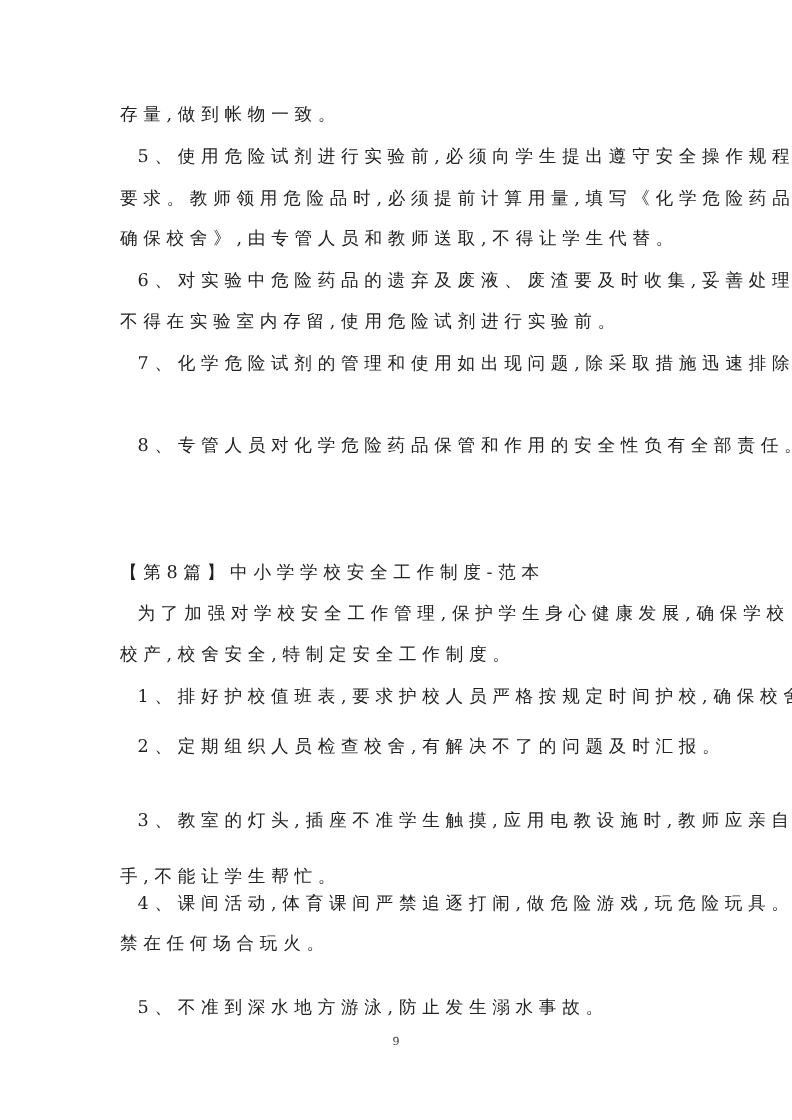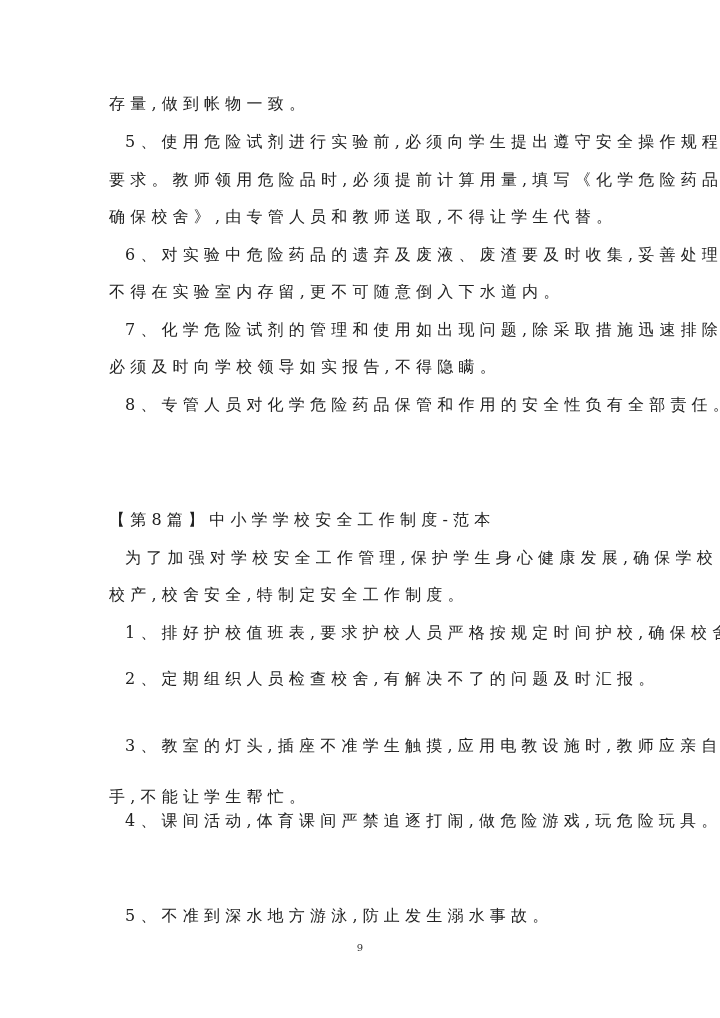--- a/index.html
+++ b/index.html
@@ -21,29 +21,29 @@
 </style>
 </head>
 <body>
 
 <div class="page">
   <div class="line" style="top:94px">存量,做到帐物一致。</div>
   <div class="line indent" style="top:132px">5、使用危险试剂进行实验前,必须向学生提出遵守安全操作规程的</div>
   <div class="line" style="top:170px">要求。教师领用危险品时,必须提前计算用量,填写《化学危险药品、</div>
   <div class="line" style="top:207px">确保校舍》,由专管人员和教师送取,不得让学生代替。</div>
   <div class="line indent" style="top:245px">6、对实验中危险药品的遗弃及废液、废渣要及时收集,妥善处理,</div>
-  <div class="line" style="top:282px">不得在实验室内存留,更不可随意倒入下水道内。</div>
+  <div class="line" style="top:282px">不得在实验室内存留,使用危险试剂进行实验前。</div>
   <div class="line indent" style="top:320px">7、化学危险试剂的管理和使用如出现问题,除采取措施迅速排除外,</div>
-  <div class="line" style="top:357px">必须及时向学校领导如实报告,不得隐瞒。</div>
   <div class="line indent" style="top:395px">8、专管人员对化学危险药品保管和作用的安全性负有全部责任。</div>
 
   <div class="line" style="top:510px">【第8篇】中小学学校安全工作制度-范本</div>
   <div class="line" style="top:585px">校产,校舍安全,特制定安全工作制度。</div>
   <div class="line indent" style="top:548px">为了加强对学校安全工作管理,保护学生身心健康发展,确保学校</div>
   <div class="line indent" style="top:623px">1、排好护校值班表,要求护校人员严格按规定时间护校,确保校舍</div>
   <div class="line indent" style="top:669px">2、定期组织人员检查校舍,有解决不了的问题及时汇报。</div>
   <div class="line indent" style="top:736px">3、教室的灯头,插座不准学生触摸,应用电教设施时,教师应亲自动</div>
   <div class="line" style="top:787px">手,不能让学生帮忙。</div>
   <div class="line indent" style="top:811px">4、课间活动,体育课间严禁追逐打闹,做危险游戏,玩危险玩具。严</div>
+  <div class="line" style="top:848px">禁在任何场合玩火。</div>
   <div class="line indent" style="top:906px">5、不准到深水地方游泳,防止发生溺水事故。</div>
 
   <div class="page-number">9</div>
 </div>
 
 </body></html>

